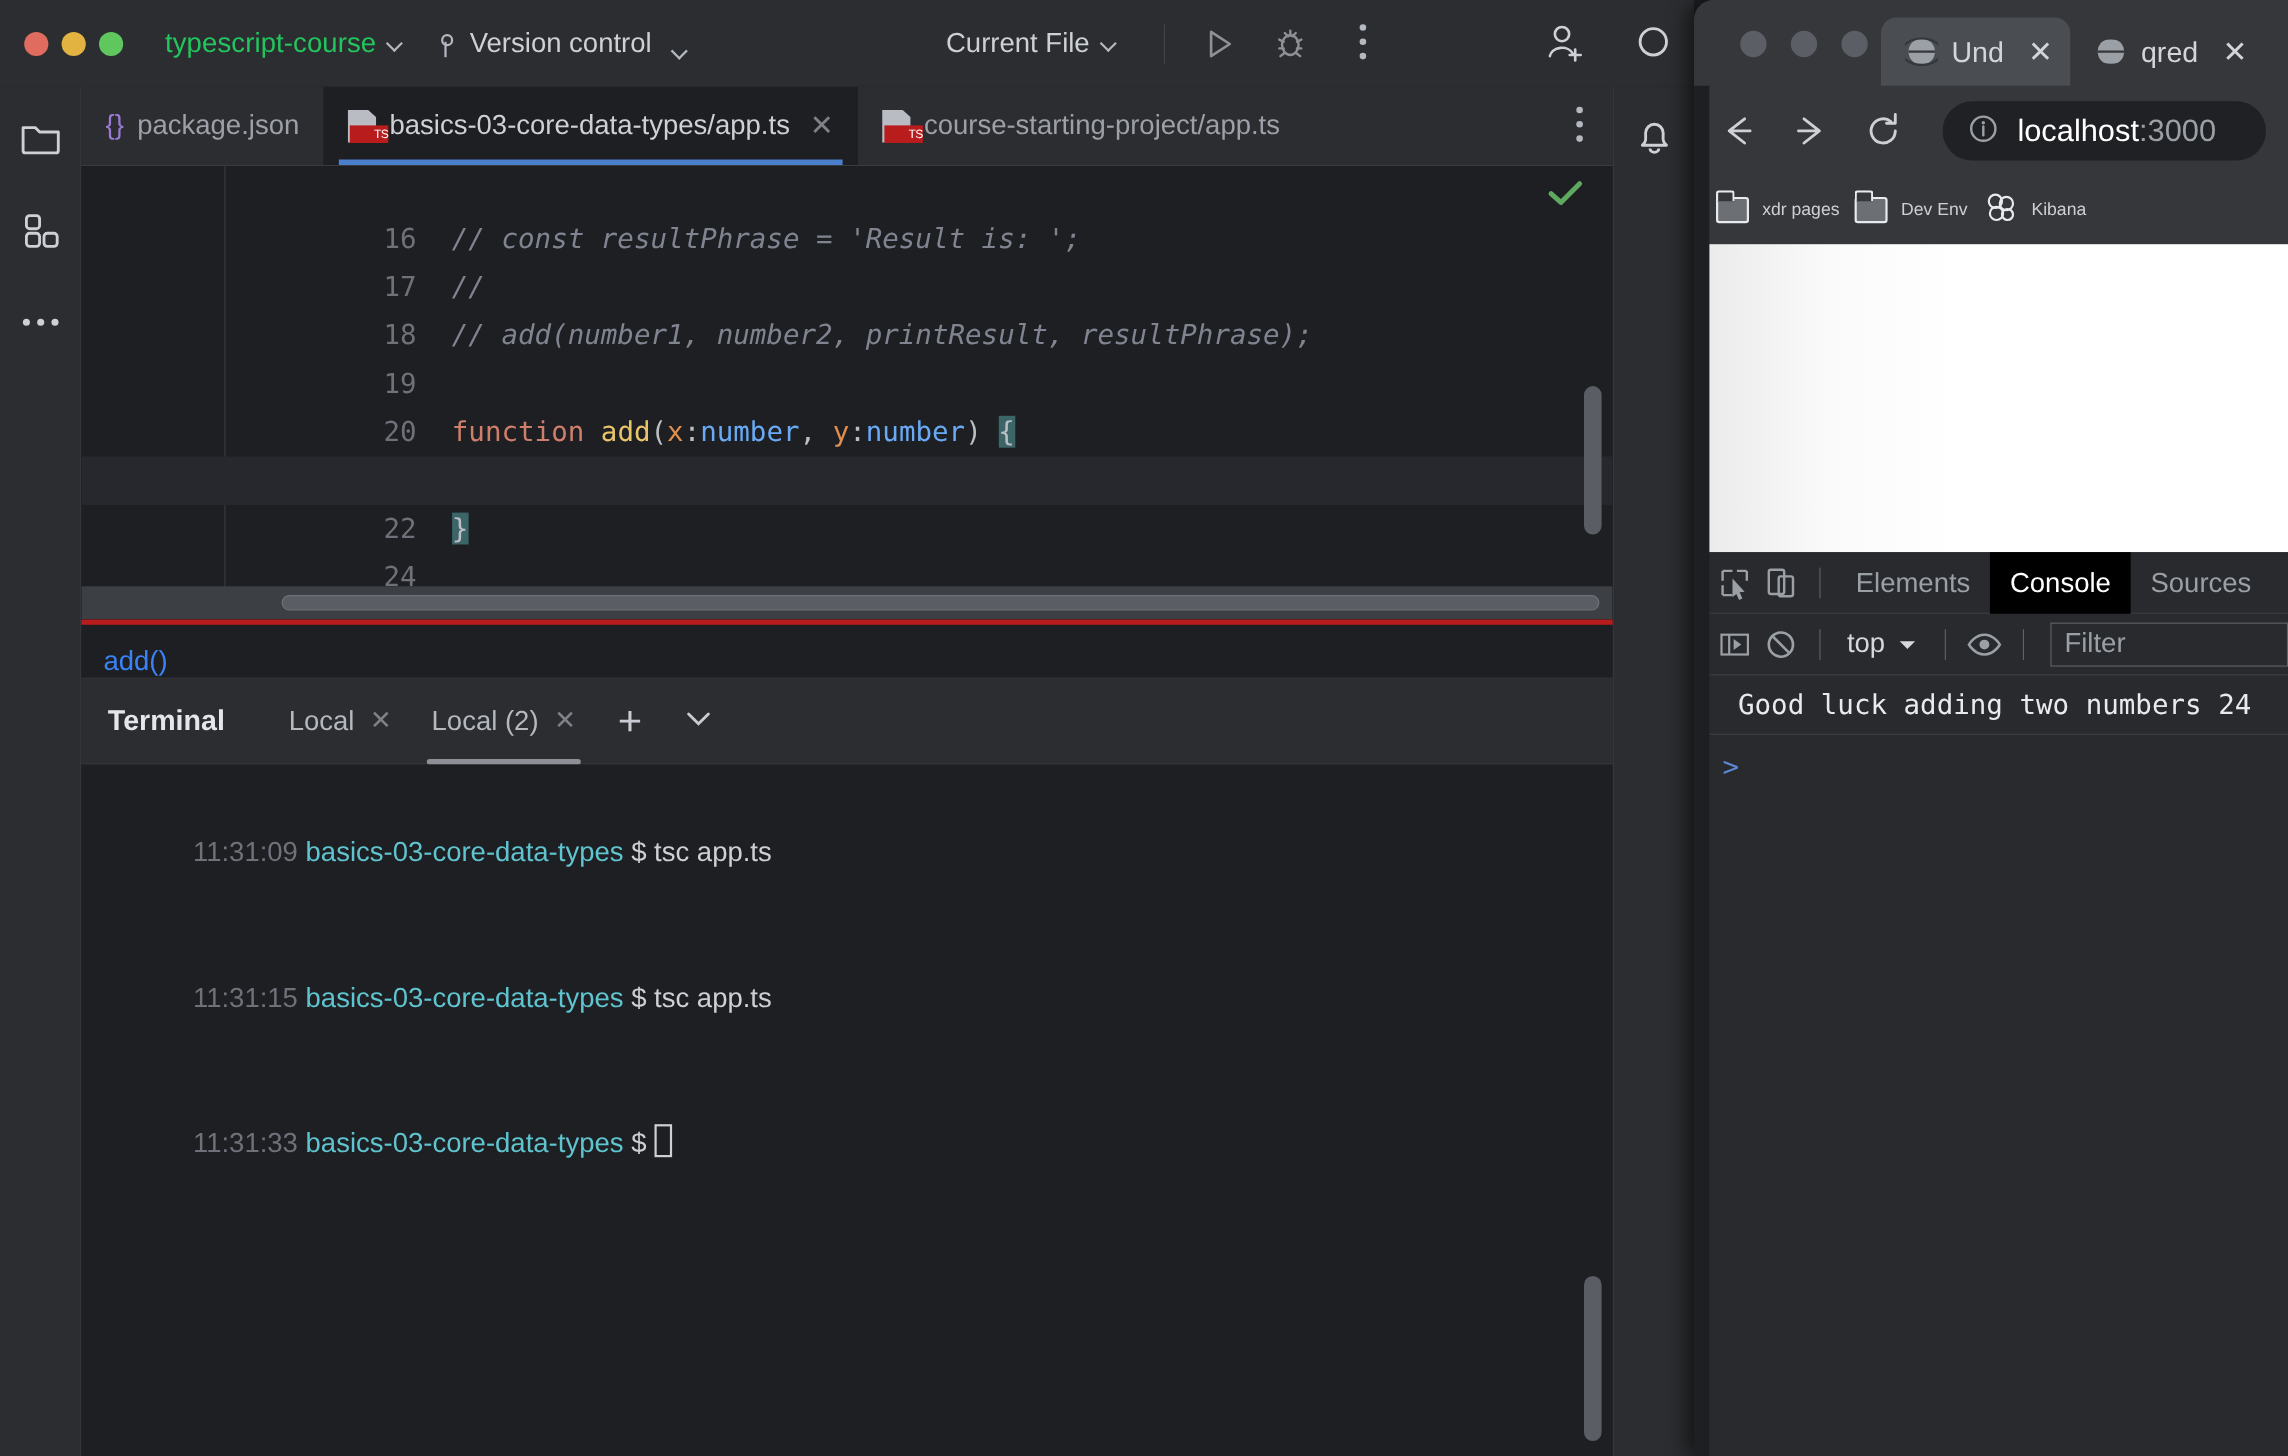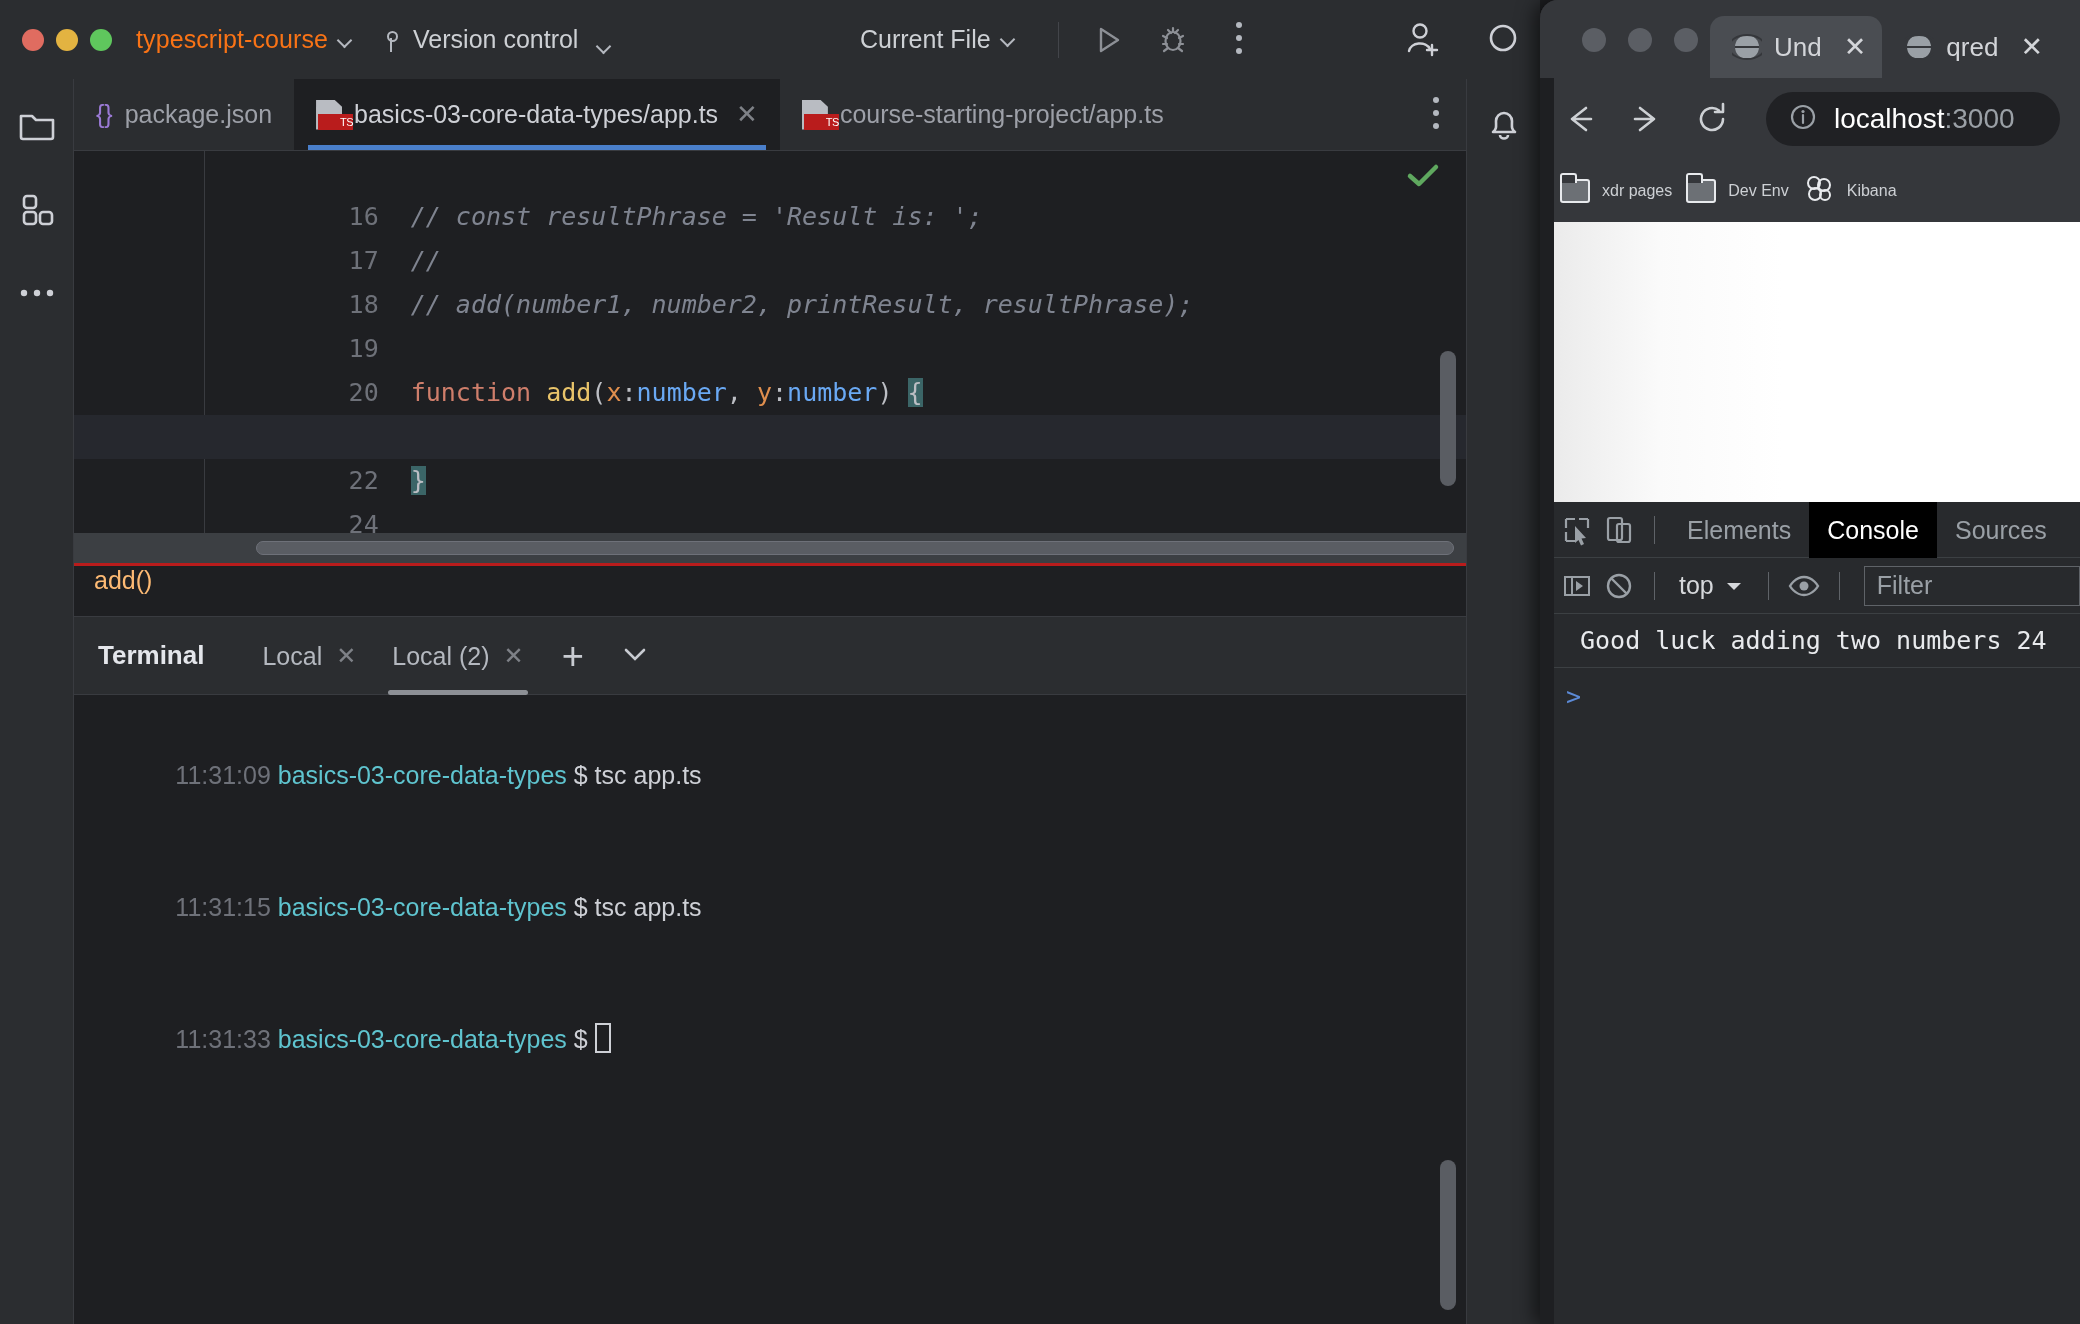--- a/index.html
+++ b/index.html
@@ -21,21 +21,21 @@
   .ide-titlebar {
     position: relative; height: 79px; background: #2b2d30;
     display: flex; align-items: center;
   }
   .traffic { display: flex; align-items: center; gap: 12px; margin-left: 22px; }
   .tl { width: 22px; height: 22px; border-radius: 50%; }
   .tl.r { background: #e06c60; }
   .tl.y { background: #e3b341; }
   .tl.g { background: #5fc75d; }
   .proj-name {
-    margin-left: 24px; color: #f97316; font-size: 25px; letter-spacing: .1px; text-align: right;
+    margin-left: 38px; color: #22c55e; font-size: 25px; letter-spacing: .1px; text-align: right;
   }
   .chev {
     display: inline-block; width: 14px; height: 14px; position: relative; margin-left: 10px;
     vertical-align: middle;
   }
   .chev::after {
     content: ""; position: absolute; left: 1px; top: 1px;
     width: 9px; height: 9px; border-right: 2px solid #b4b8bf; border-bottom: 2px solid #b4b8bf;
     transform: rotate(45deg);
   }
@@ -128,22 +128,22 @@
     background: #5a5d63; border-radius: 8px;
   }
   .h-scroll-code {
     position: absolute; left: 182px; right: 12px; bottom: 8px; height: 14px;
     background: #5a5d63; border-radius: 7px; border: 1px solid #6e7179;
   }
   .h-scroll-track { position: absolute; left: 0; right: 0; bottom: 0; height: 30px; background: #3c3f43; }
 
   
   .breadcrumb {
-    height: 54px; background: #1e1f22; border-top: 3px solid #b91c1c; border-bottom: 1px solid #393b40;
-    display: flex; align-items: flex-start; padding-left: 20px; color: #fdba74; font-size: 25px;
+    height: 54px; background: #1e1f22; border-top: 5px solid #b91c1c; border-bottom: 1px solid #393b40;
+    display: flex; align-items: flex-end; padding-left: 20px; color: #3b82f6; font-size: 25px;
   }
 
   
   .term-tabs {
     height: 78px; background: #2b2d30; display: flex; align-items: center; gap: 0;
     padding-left: 24px; position: relative; border-bottom: 1px solid #393b40;
   }
   .term-title { color: #e4e6eb; font-size: 26px; font-weight: bold; margin-right: 40px; }
   .term-tab {
     display: flex; align-items: center; gap: 14px; color: #b4b8bf; font-size: 25px;

